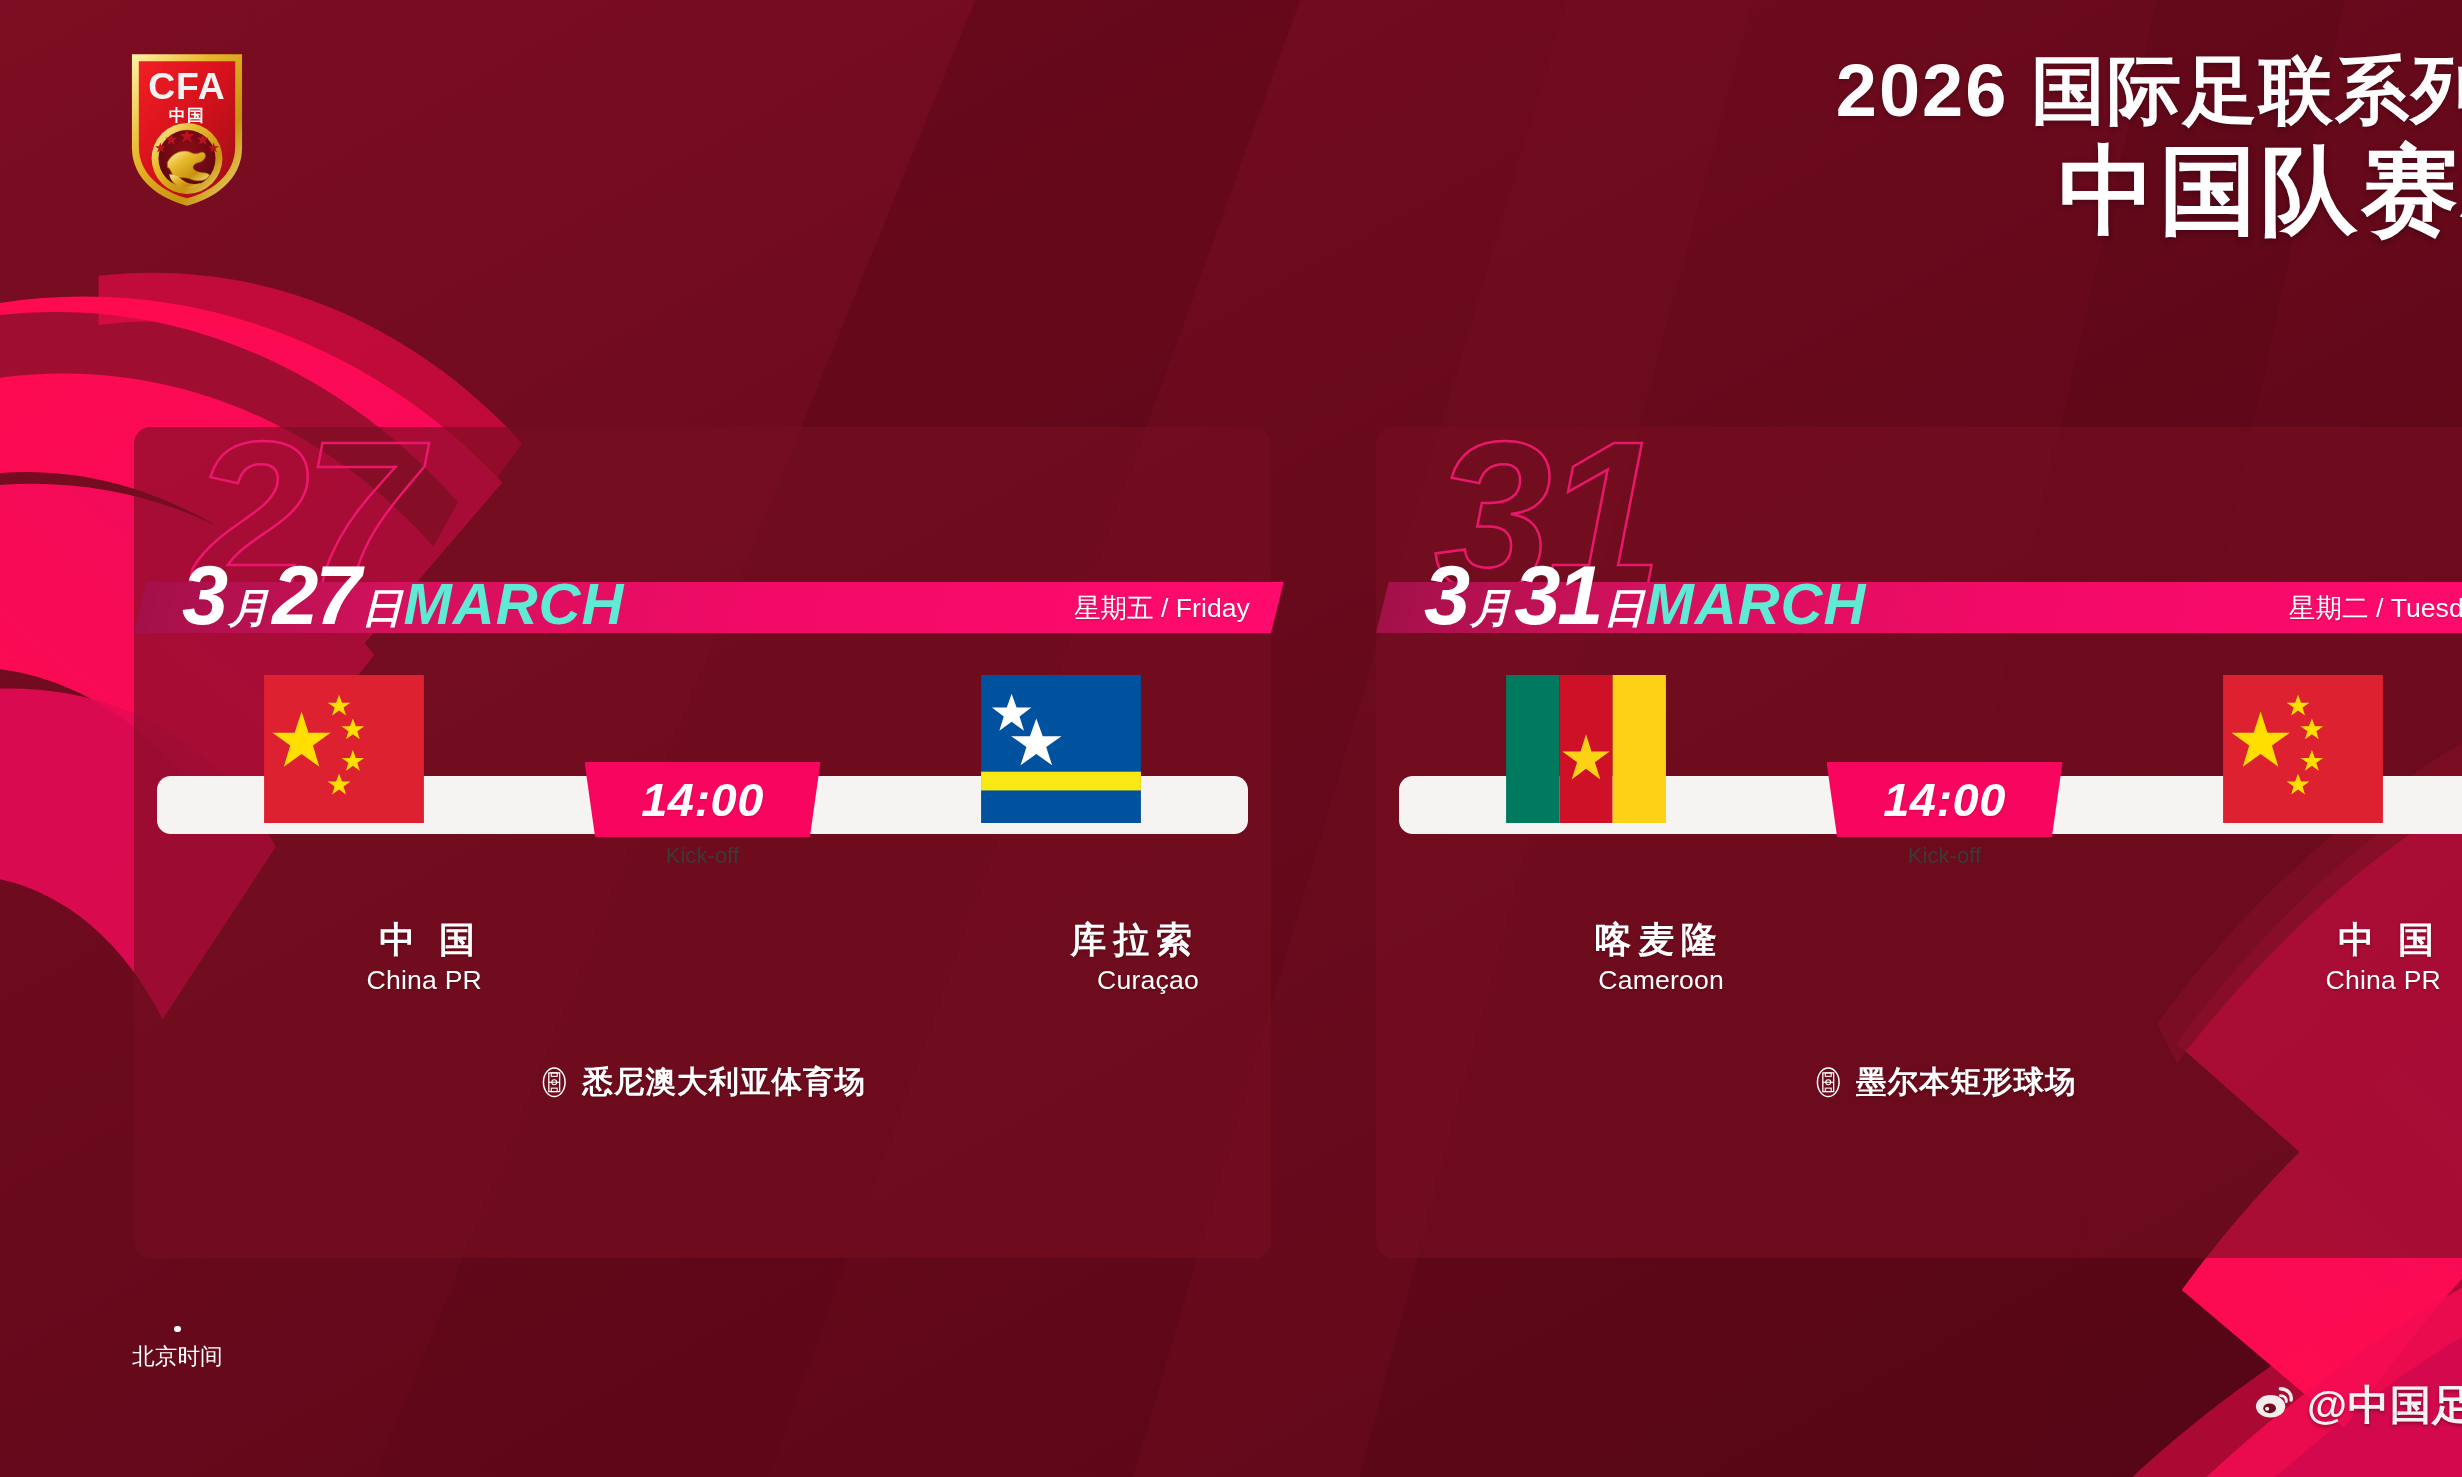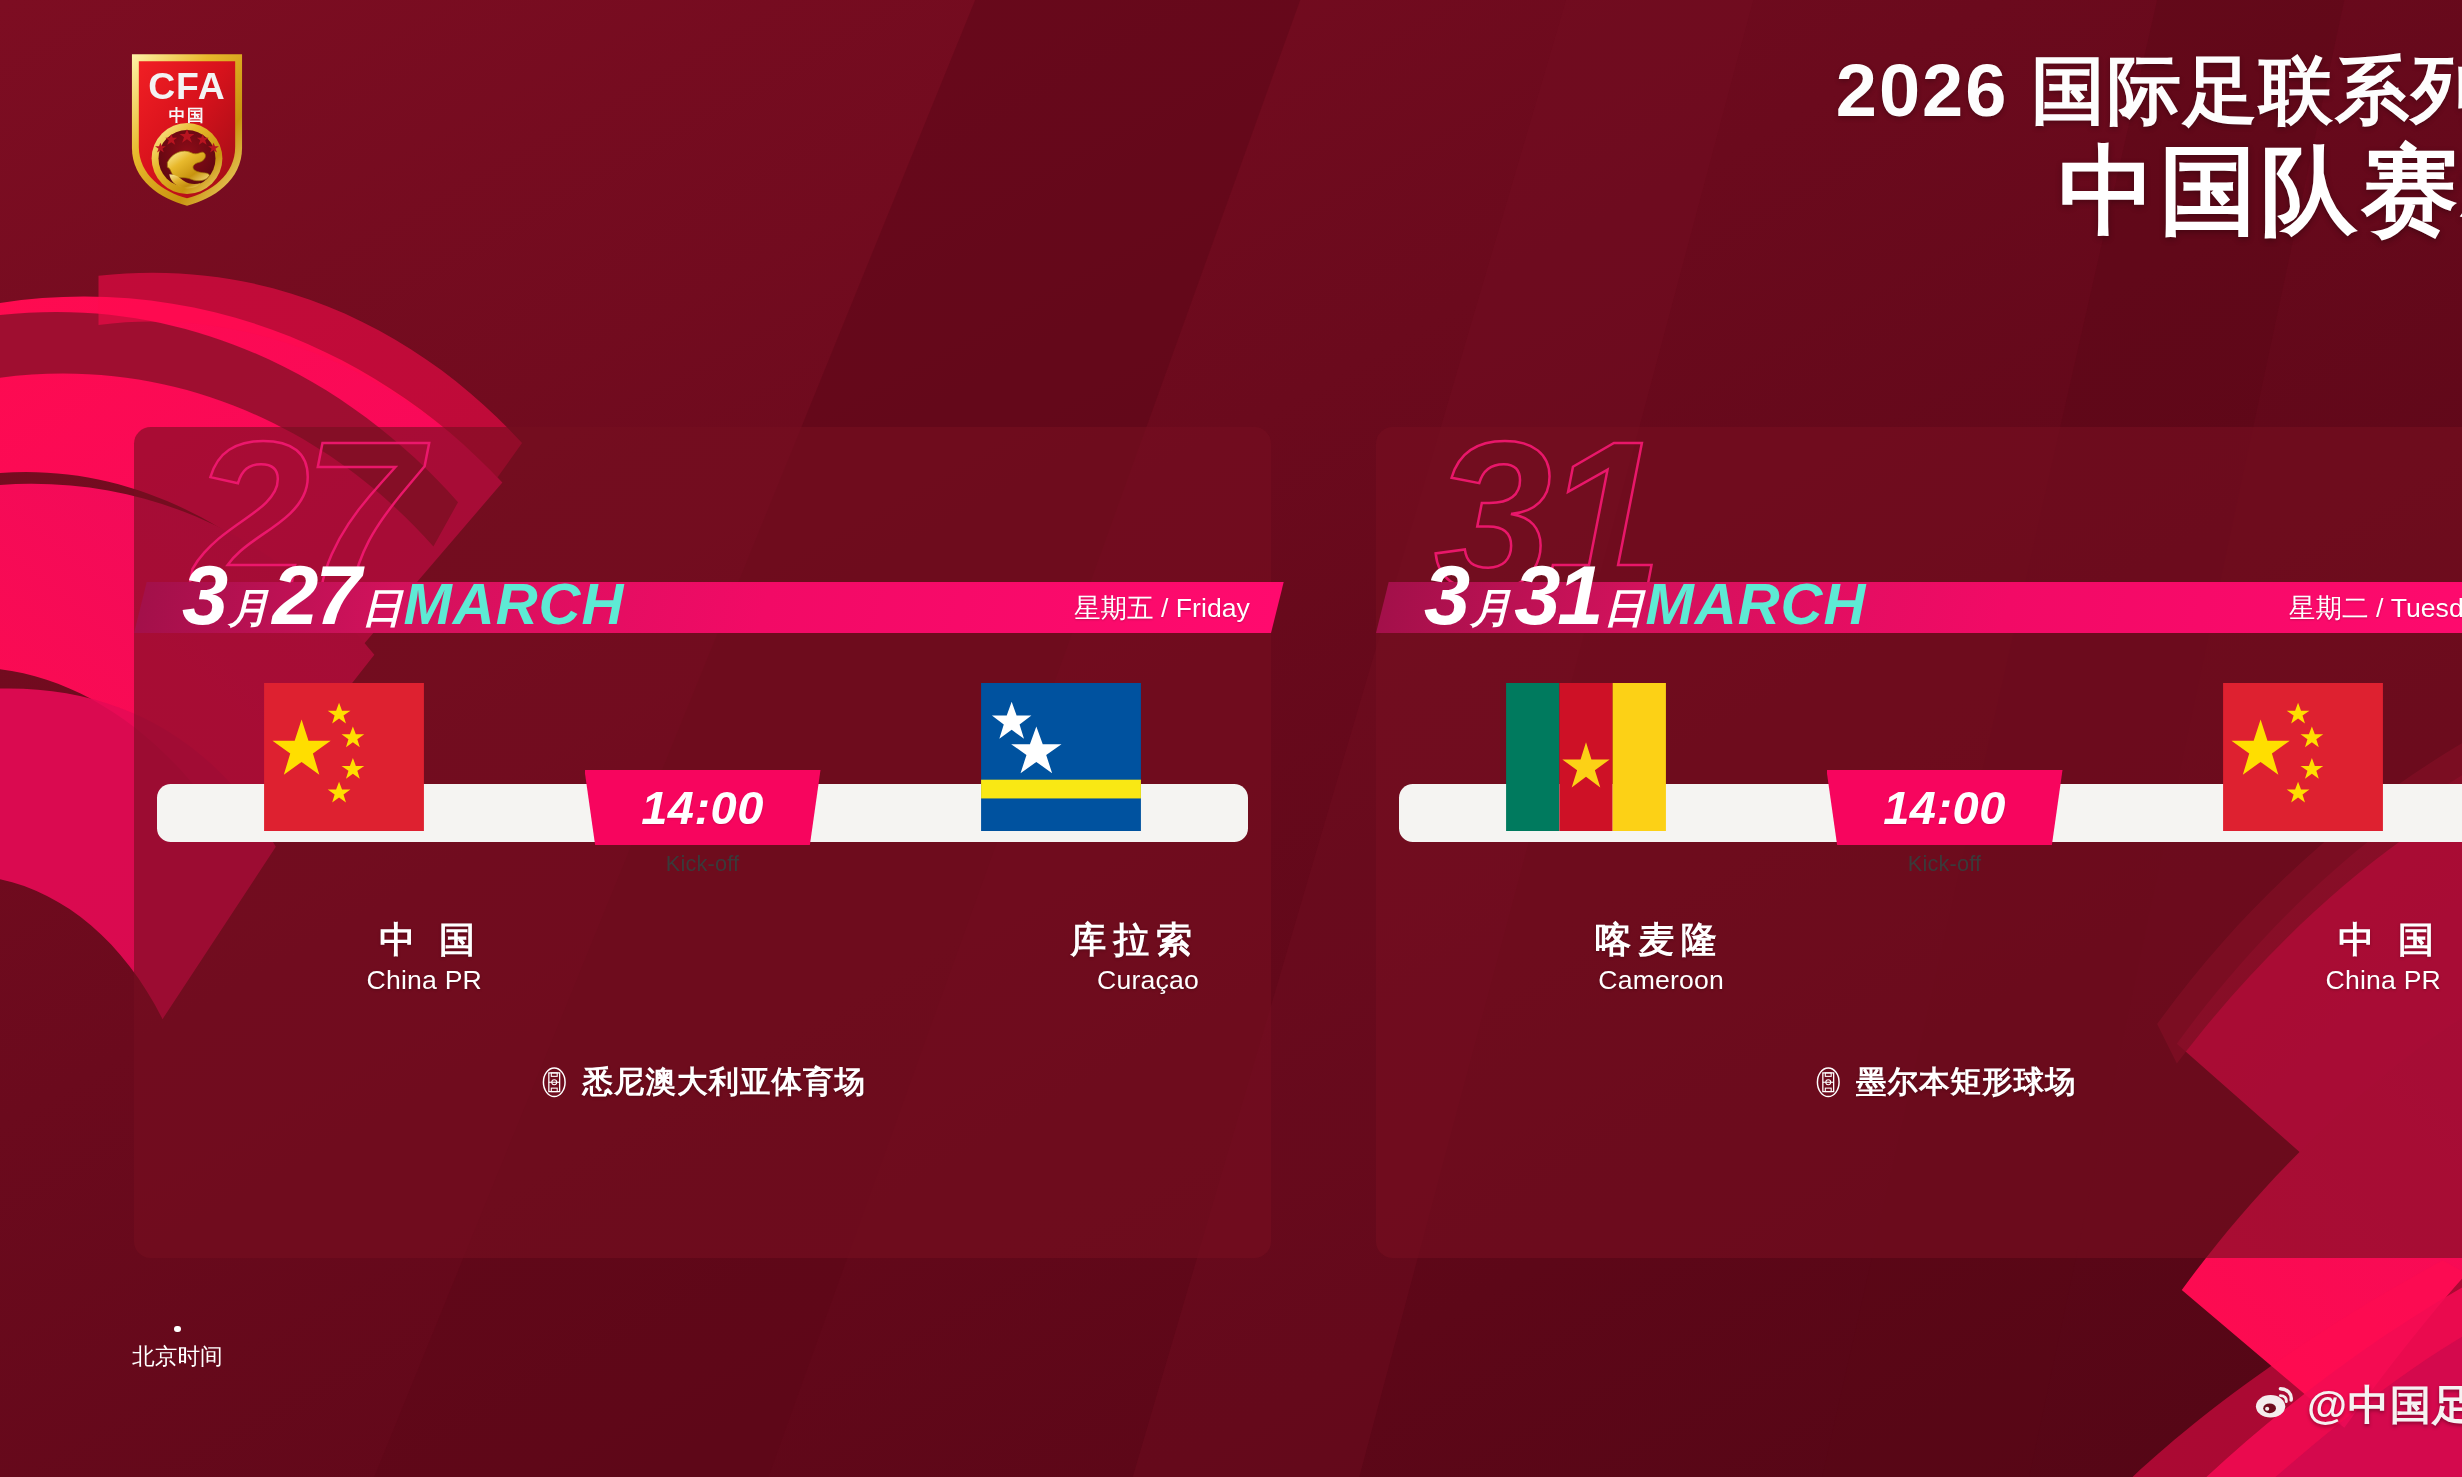--- a/index.html
+++ b/index.html
@@ -80,21 +80,21 @@
     line-height:1; z-index:3;
   }
   .d-month { font-size:83px; font-weight:700; color:#fff; font-style:italic; letter-spacing:-3px; }
   .d-yue   { font-size:41px;  font-weight:700; color:#fff; font-style:italic; margin:0 1px 7.9px 3px; }
   .d-day   { font-size:83px; font-weight:700; color:#fff; font-style:italic; letter-spacing:-3px; margin-left:2px; }
   .d-ri    { font-size:41px;  font-weight:700; color:#fff; font-style:italic; margin:0 0 7.9px 3px; }
   .d-march { font-size:58px; font-weight:700; color:#5eead4; font-style:italic; letter-spacing:1px;
              margin:0 0 3.9px 1px; }
 
   
-  .matchrow { position:absolute; left:0; top:256px; width:1137px; height:167px; }
+  .matchrow { position:absolute; left:0; top:248px; width:1137px; height:167px; }
 
   .whitebar {
     position:absolute; left:22.7px; top:101px; width:1091px; height:58px;
     background:#f5f4f2; border-radius:13.8px;
   }
 
   .flag {
     position:absolute; top:0; width:160px; height:148px; overflow:hidden;
   }
   .flag.left  { left:130px; }

